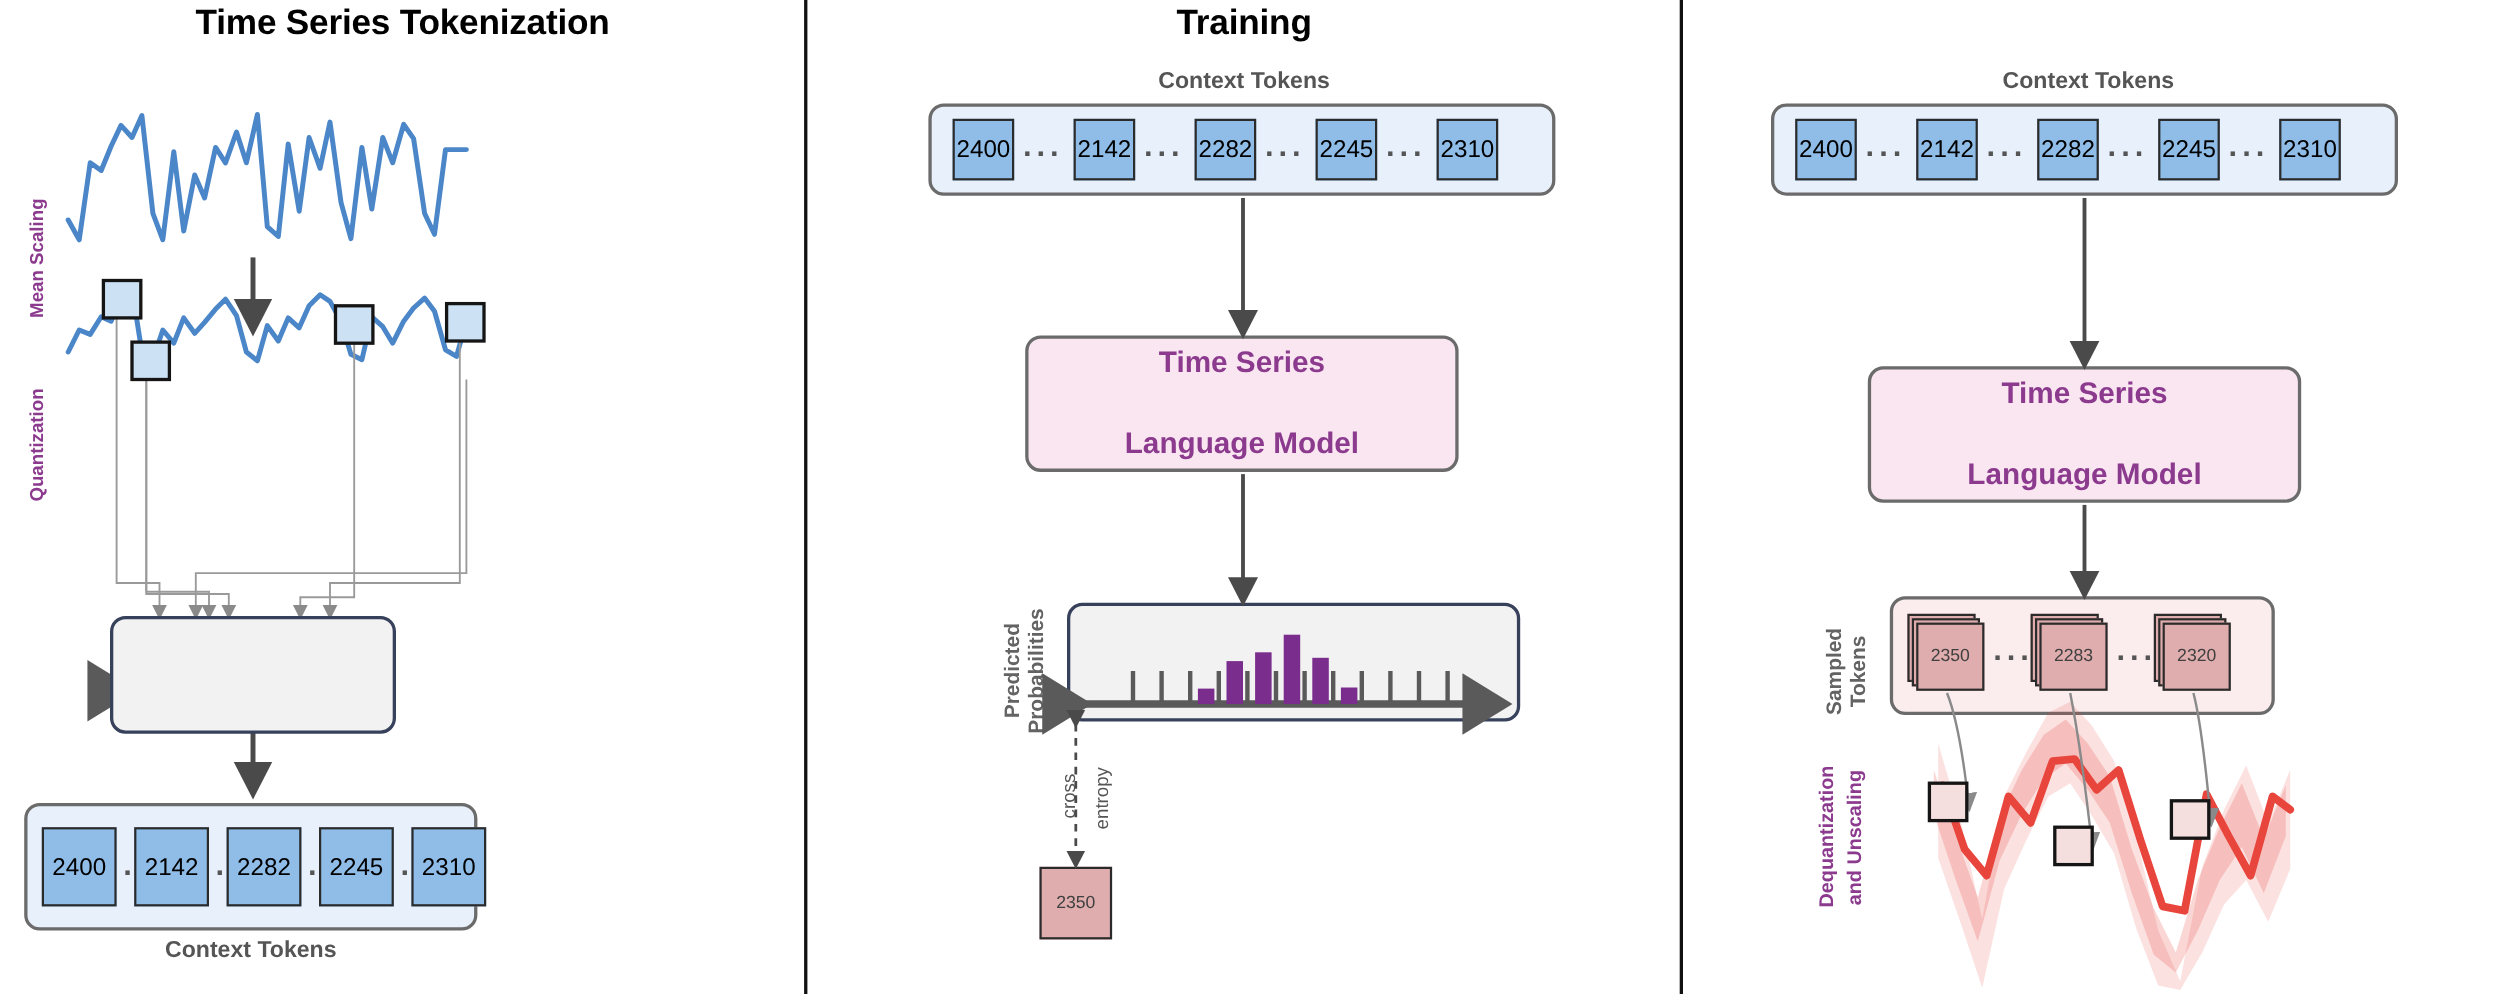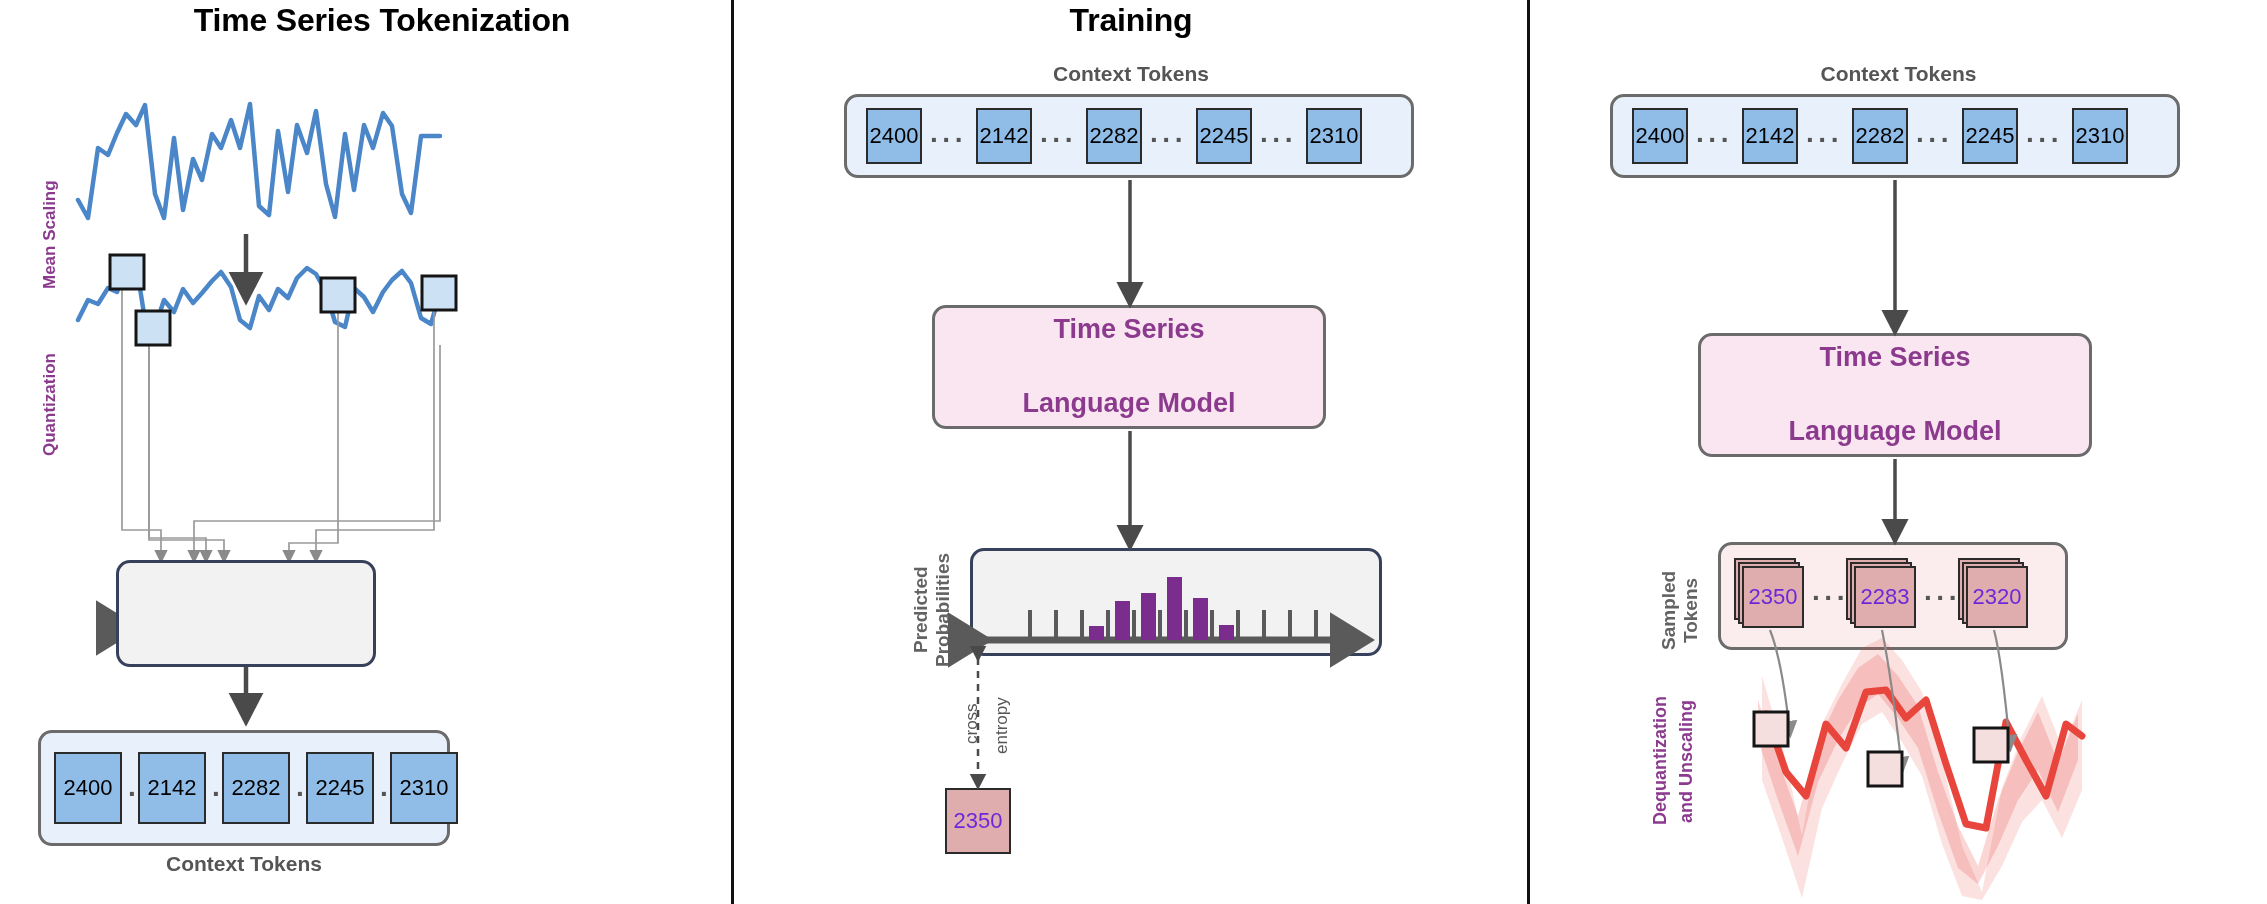--- a/index.html
+++ b/index.html
@@ -1,18 +1,18 @@
 <!DOCTYPE html>
 <html><head>
 <meta charset="utf-8">
 <style>
   html,body{margin:0;padding:0;background:#fff;}
   body{width:2267px;height:904px;font-family:"Liberation Sans",sans-serif;position:relative;overflow:hidden;}
   .panel{position:absolute;top:0;height:904px;}
-  #panel-tokenization{left:16px;width:732px;}
+  #panel-tokenization{left:0;width:732px;}
   #panel-training{left:734px;width:794px;}
   #panel-inference{left:1530px;width:737px;}
   .divider{position:absolute;top:0;width:3px;height:904px;background:#111;}
   #divider-1{left:731px;}
   #divider-2{left:1527px;}
 
   .panel-title{
     position:absolute;left:0;right:0;top:2px;text-align:center;
     font-size:32px;font-weight:bold;color:#000;letter-spacing:-0.2px;
   }
@@ -43,21 +43,21 @@
     position:absolute;box-sizing:border-box;background:#8FBDE8;border:2px solid #2b2b2b;
     display:flex;align-items:center;justify-content:center;
     font-size:22px;color:#000;font-family:"Liberation Sans",sans-serif;
   }
   .dots{
     position:absolute;font-size:28px;color:#555;letter-spacing:3px;line-height:1;
     font-weight:bold;
   }
   .tok-pink{
     position:absolute;box-sizing:border-box;background:#DFADAE;border:2px solid #2b2b2b;
-    display:flex;align-items:center;justify-content:center;font-size:22px;color:#6d28d9;
+    display:flex;align-items:center;justify-content:center;font-size:16px;color:#404040;
   }
   .stack-shadow{
     position:absolute;box-sizing:border-box;background:#DFADAE;border:2px solid #2b2b2b;
   }
   svg{position:absolute;top:0;left:0;overflow:visible;}
   .static-txt{position:absolute;font-size:15px;color:#444;text-align:center;}
 </style>
 </head>
 <body>
 

